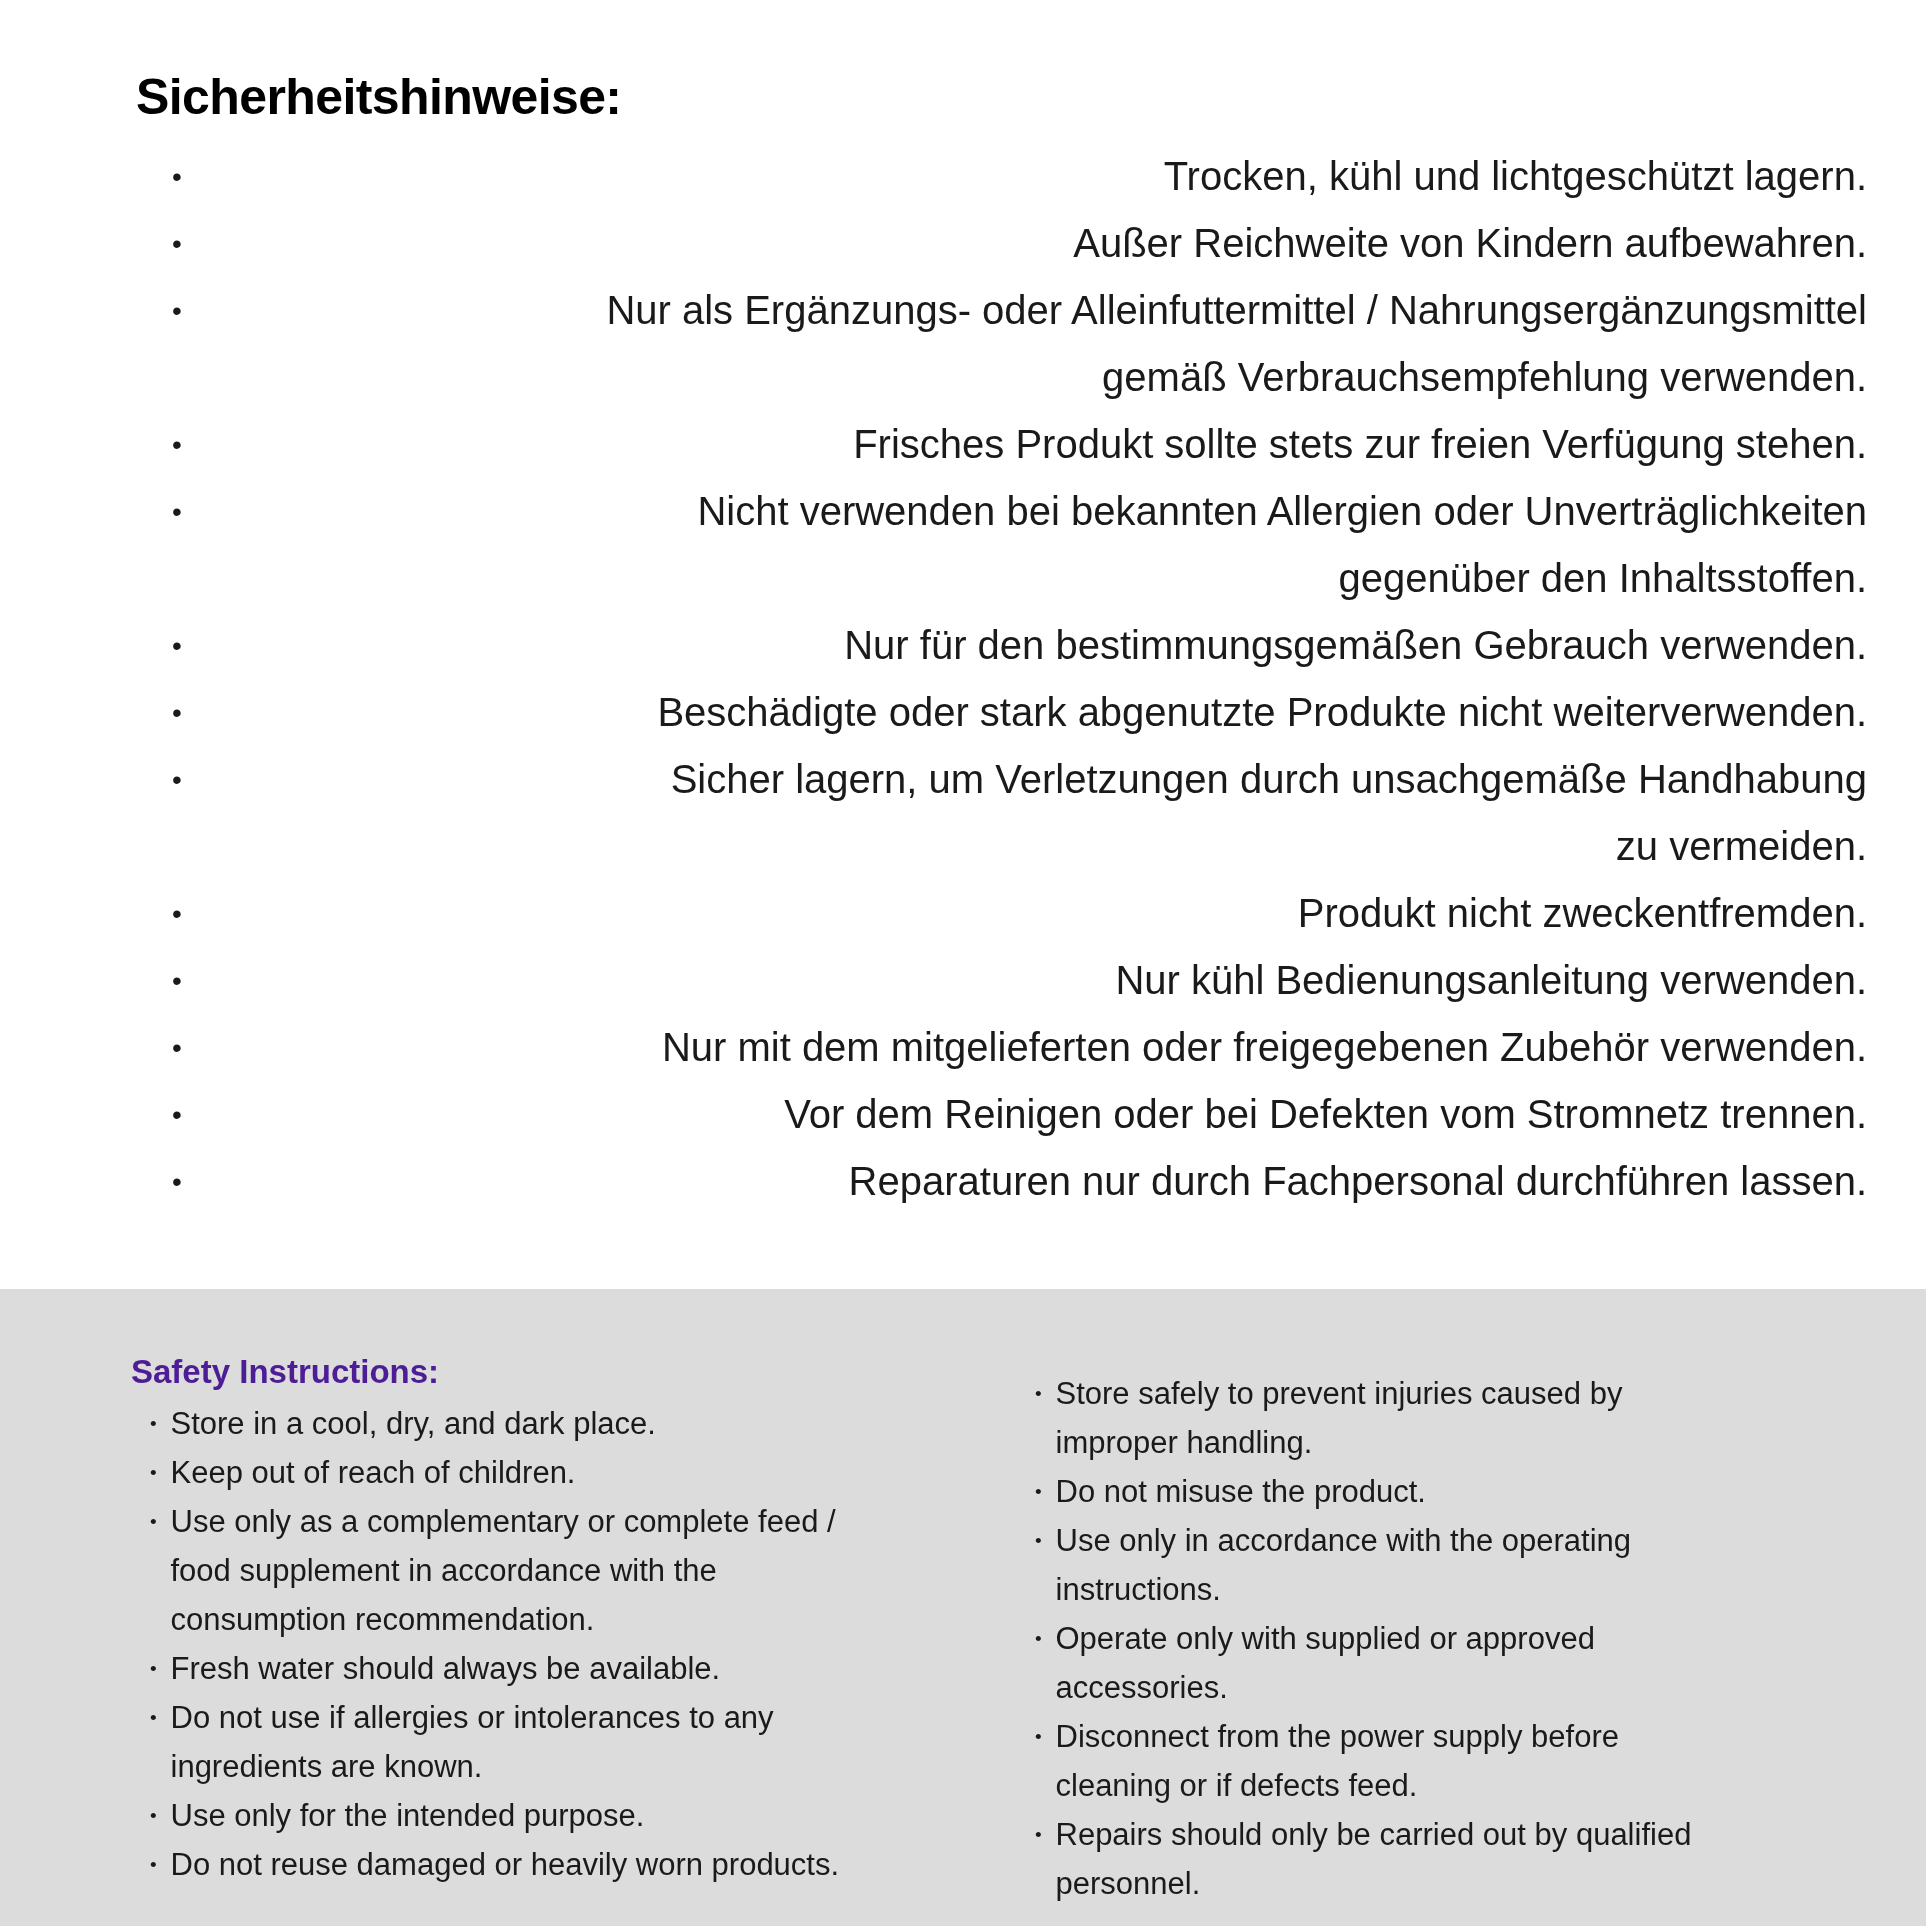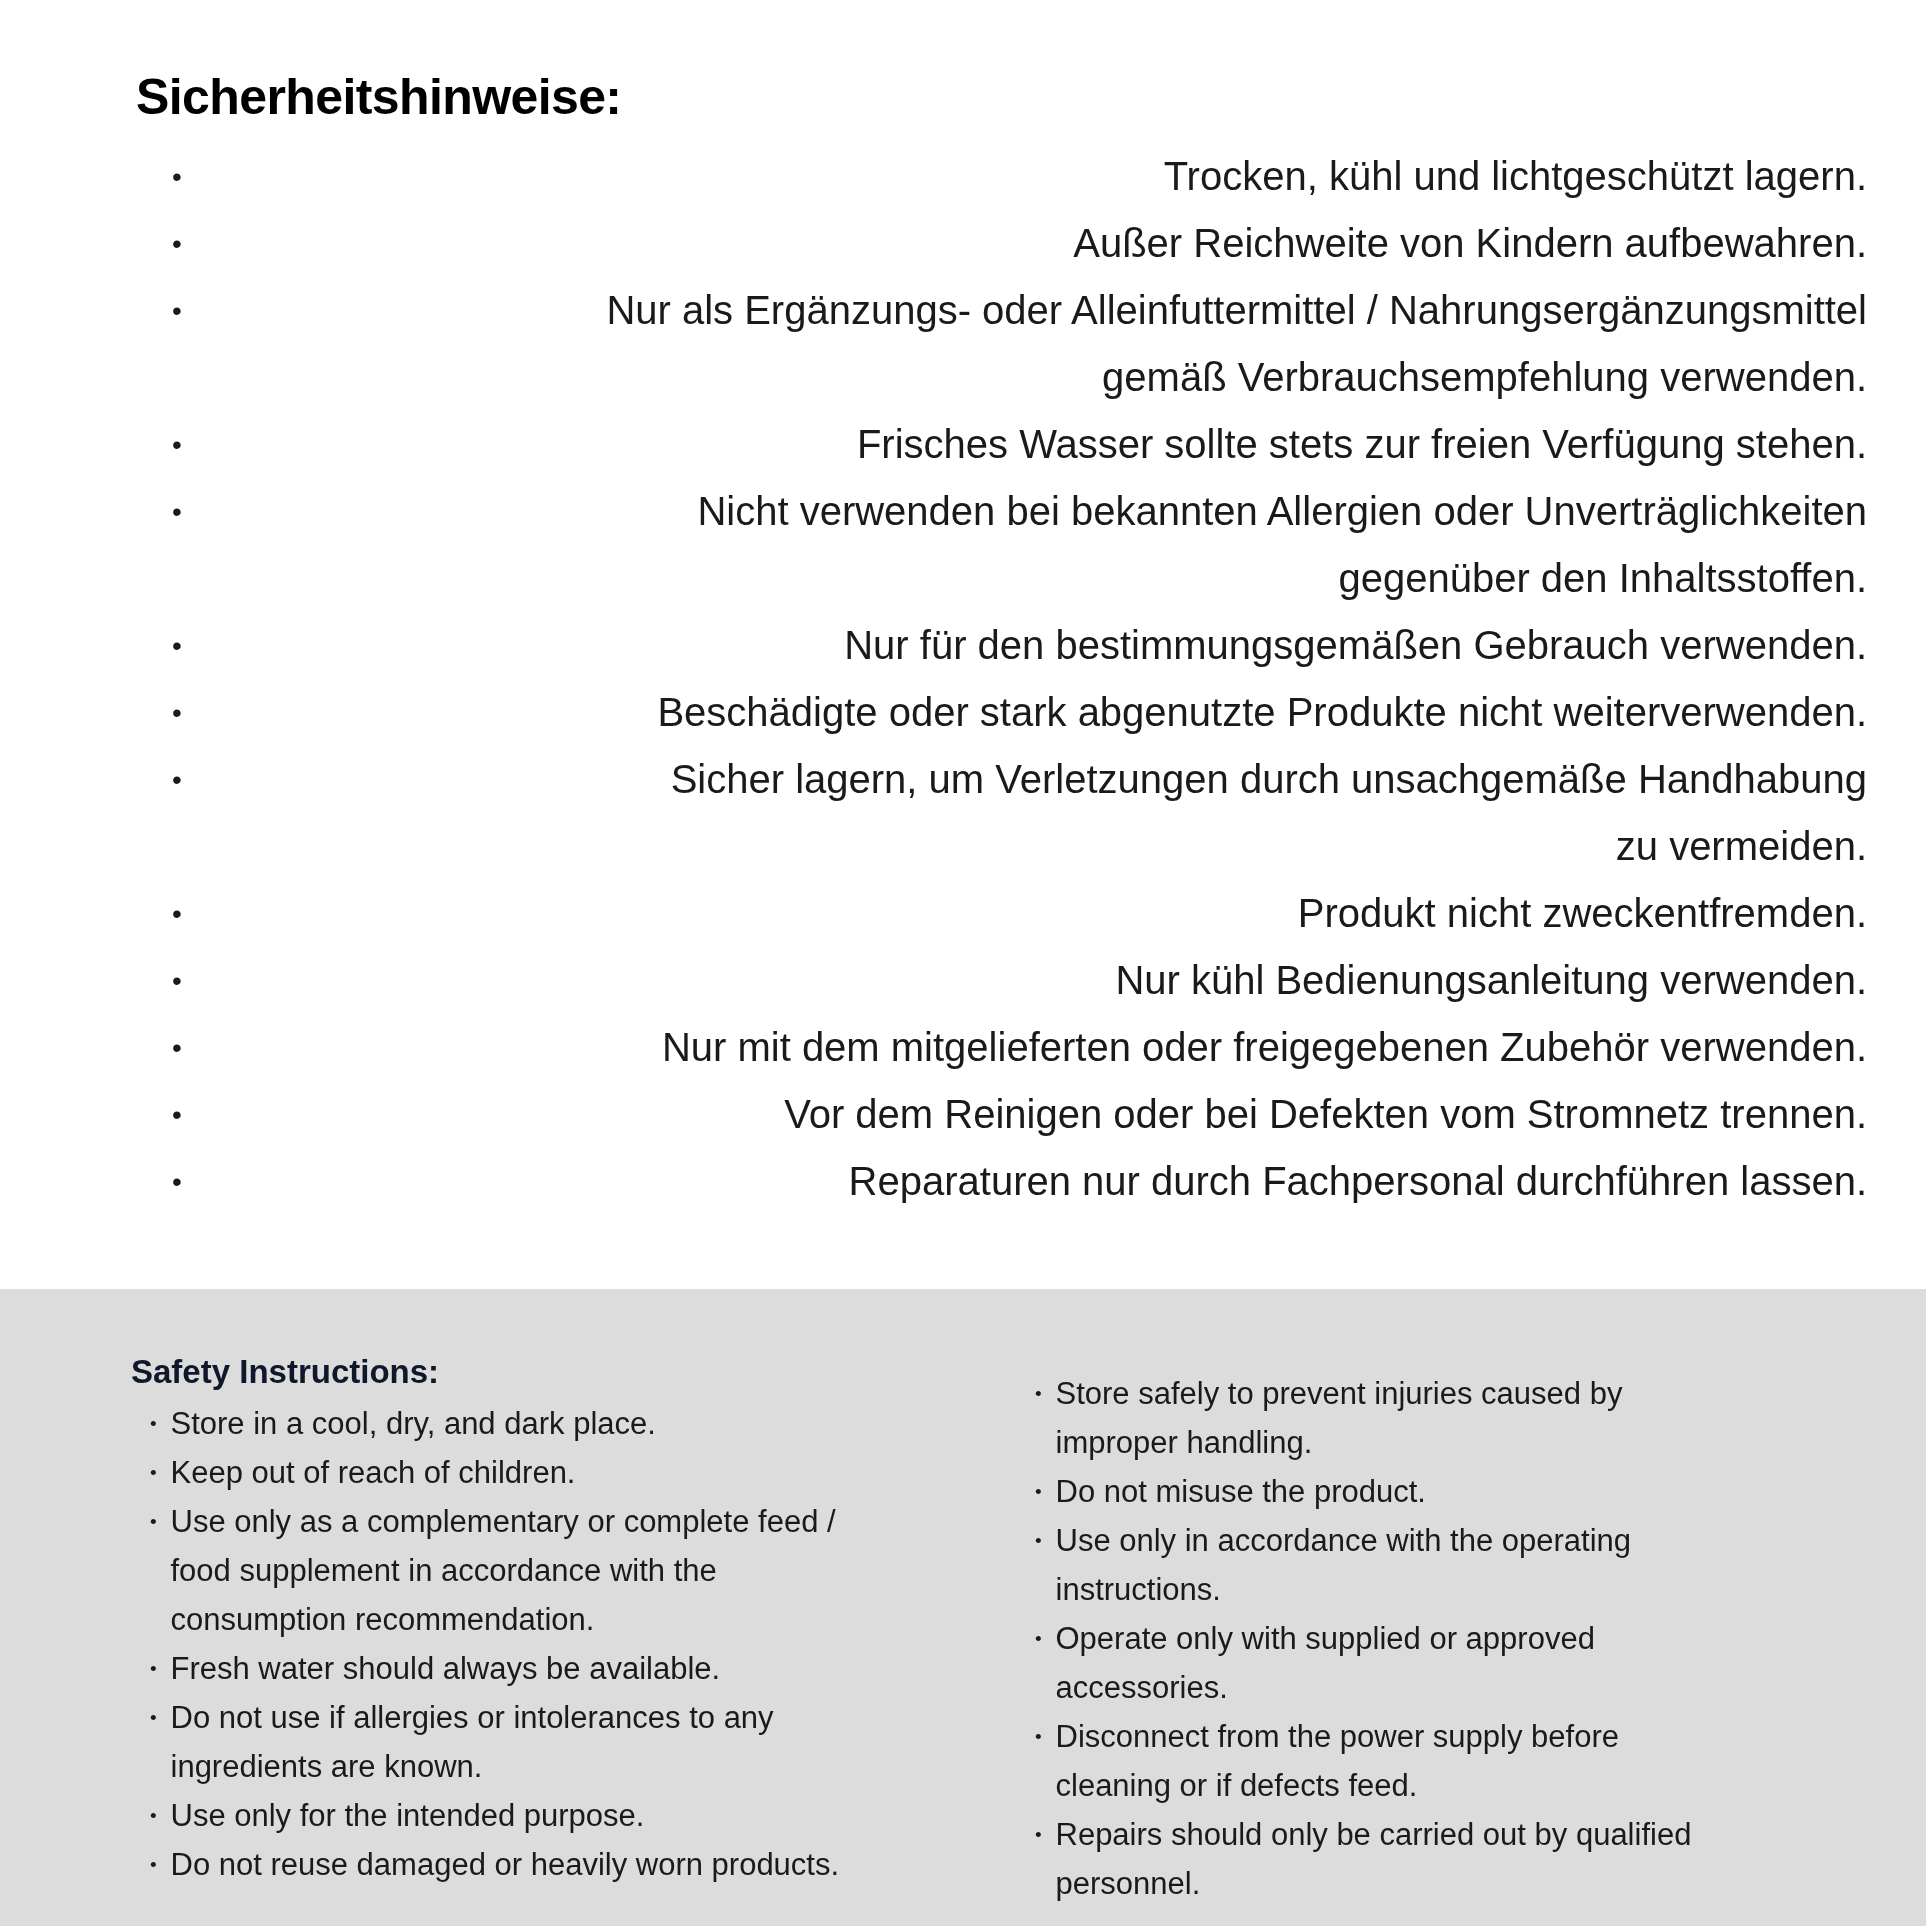--- a/index.html
+++ b/index.html
@@ -56,21 +56,21 @@
     height: 638px;
     background: #dcdcdc;
   }
   .en-title {
     position: absolute;
     left: 131px;
     top: 58px;
     font-size: 33px;
     line-height: 49px;
     font-weight: 700;
-    color: #0f172a;
+    color: #4c1d95;
   }
   .en-list { list-style: none; position: absolute; }
   .en-list li { display: flex; align-items: flex-start; }
   .en-list .bullet {
     flex: 0 0 20.5px;
     font-size: 19px;
     line-height: 49px;
     color: #1a1a1a;
   }
   .en-list .txt {
@@ -99,21 +99,21 @@
         <span class="bullet">•</span>
         <span class="txt">Außer Reichweite von Kindern aufbewahren.</span>
       </li>
       <li>
         <span class="bullet">•</span>
         <span class="txt">Nur als Ergänzungs- oder Alleinfuttermittel / Nahrungsergänzungsmittel
 gemäß Verbrauchsempfehlung verwenden.</span>
       </li>
       <li>
         <span class="bullet">•</span>
-        <span class="txt">Frisches Wasser sollte stets zur freien Verfügung stehen.</span>
+        <span class="txt">Frisches Produkt sollte stets zur freien Verfügung stehen.</span>
       </li>
       <li>
         <span class="bullet">•</span>
         <span class="txt">Nicht verwenden bei bekannten Allergien oder Unverträglichkeiten
 gegenüber den Inhaltsstoffen.</span>
       </li>
       <li>
         <span class="bullet">•</span>
         <span class="txt">Nur für den bestimmungsgemäßen Gebrauch verwenden.</span>
       </li>

